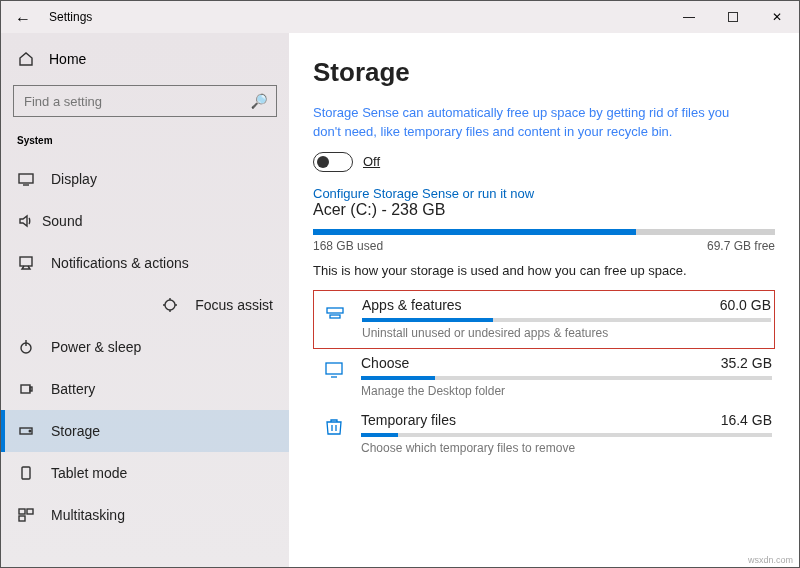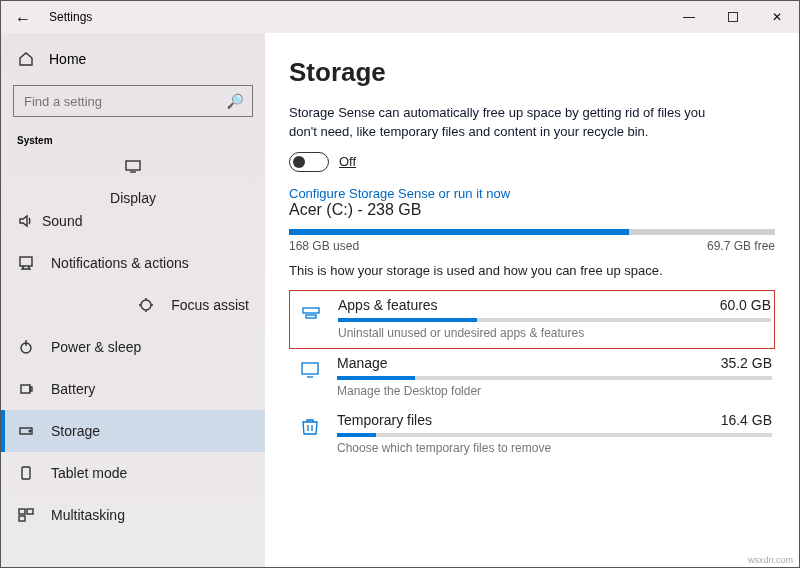--- a/index.html
+++ b/index.html
@@ -4,35 +4,35 @@
 <style>
   * { box-sizing: border-box; font-family: "Segoe UI", Arial, sans-serif; }
   body { margin: 0; background: #fff; width: 800px; height: 568px; overflow: hidden; }
   .window { width: 800px; height: 568px; display: flex; flex-direction: column; border: 1px solid #555; }
   .titlebar { height: 32px; display: flex; align-items: center; background: #f0ecee; }
   .titlebar .back { width: 44px; text-align: center; font-size: 16px; }
   .titlebar .title { font-size: 12px; flex: 0 0 auto; padding-left: 4px; }
   .titlebar .spacer { flex: 1; }
   .winbtn { width: 44px; height: 32px; display: flex; align-items: center; justify-content: center; font-size: 12px; }
   .client { flex: 1; display: flex; min-height: 0; }
-  .sidebar { width: 264px; background: linear-gradient(180deg,#e9e4e7,#ece9eb); display: flex; flex-direction: column; padding-top: 8px; position: relative; }
+  .sidebar { width: 288px; background: linear-gradient(180deg,#e9e4e7,#ece9eb); display: flex; flex-direction: column; padding-top: 8px; position: relative; }
   .home-row { display: flex; align-items: center; height: 36px; padding: 0 16px; font-size: 14px; gap: 14px; }
   .search { margin: 8px 12px 14px 12px; height: 32px; border: 1px solid #777; display: flex; align-items: center; padding: 0 8px; background: transparent; }
   .search input { flex:1; border:0; background:transparent; outline:none; font-size: 13px; color:#555; }
   .search .sicon { font-size: 14px; color:#555; transform: scaleX(-1); }
   .group-label { font-weight: 600; font-size: 10px; padding: 4px 16px 12px 16px; }
   .navlist { overflow-y: auto; flex:1; }
   .navitem { display:flex; align-items:center; height:42px; padding:0 16px; gap:16px; font-size:14px; color:#222; }
   .navitem.active { background: rgba(0,120,215,0.12); }
   .active-ind { position:absolute; left:0; width:4px; height:42px; background:#0078d7; }
   .icon { width:18px; display:flex; justify-content:center; color:#333; }
   .icon svg { width:16px; height:16px; stroke:#333; fill:none; stroke-width:1.4; }
   .main { flex:1; padding: 24px 24px 0 24px; overflow:hidden; font-size:13px; color:#222; }
   .main h1 { font-weight:600; font-size:26px; margin:0 0 16px 0; }
-  .desc { font-size:13px; color:#0f172a; line-height:1.45; max-width: 430px; }
+  .desc { font-size:13px; color:#3b82f6; line-height:1.45; max-width: 430px; }
   .toggle-row { display:flex; align-items:center; gap:10px; margin:10px 0 14px 0;text-decoration:underline; }
   .toggle { width:40px; height:20px; border:1px solid #333; border-radius:10px; position:relative; }
   .toggle::after { content:""; position:absolute; left:3px; top:3px; width:12px; height:12px; background:#333; border-radius:50%; }
   .link { color:#0067c0; font-size:13px; }
   .drive-title { font-size:16px; font-weight:400; }
   .bar { height:6px; background:#d0d0d0; position:relative; margin-top:10px; }
   .bar .fill { position:absolute; left:0; top:0; bottom:0; background:#0078d7; }
   .bar-labels { display:flex; justify-content:space-between; font-size:12px; color:#555; margin-top:4px; }
   .subdesc { margin-top:10px; font-size:13px; }
   .cat-list { margin-top:12px; }
@@ -75,21 +75,21 @@
             </svg>
           </span>
         <span>Home</span>
       </div>
       <div class="search">
         <input placeholder="Find a setting" style="">
         <span class="sicon">🔍</span>
       </div>
       <div class="group-label">System</div>
       <div class="navlist" id="navlist">
-          <div class="navitem" style="position: relative; flex-direction: column;">
+          <div class="navitem" style="position: relative;">
             <span class="icon">
               <svg viewBox="0 0 16 16">
                 <rect x="1" y="3" width="14" height="9"></rect>
                 <line x1="5" y1="14" x2="11" y2="14"></line>
               </svg>
             </span>
             <span>Display</span>
           </div>
           <div class="navitem" style="position: relative; gap: 7px;">
             <span class="icon">
@@ -207,21 +207,21 @@
           </div>
           <div class="cat">
             <div class="cicon">
               <svg viewBox="0 0 22 22">
                 <rect x="3" y="4" width="16" height="11"></rect>
                 <line x1="8" y1="18" x2="14" y2="18"></line>
               </svg>
             </div>
             <div class="cbody">
               <div class="crow">
-                <span>Manage</span>
+                <span>Choose</span>
                 <span>35.2 GB</span>
               </div>
               <div class="cbar">
                 <div class="cfill" style="width:18%"></div>
               </div>
               <div class="chint">Manage the Desktop folder</div>
             </div>
           </div>
           <div class="cat">
             <div class="cicon">

